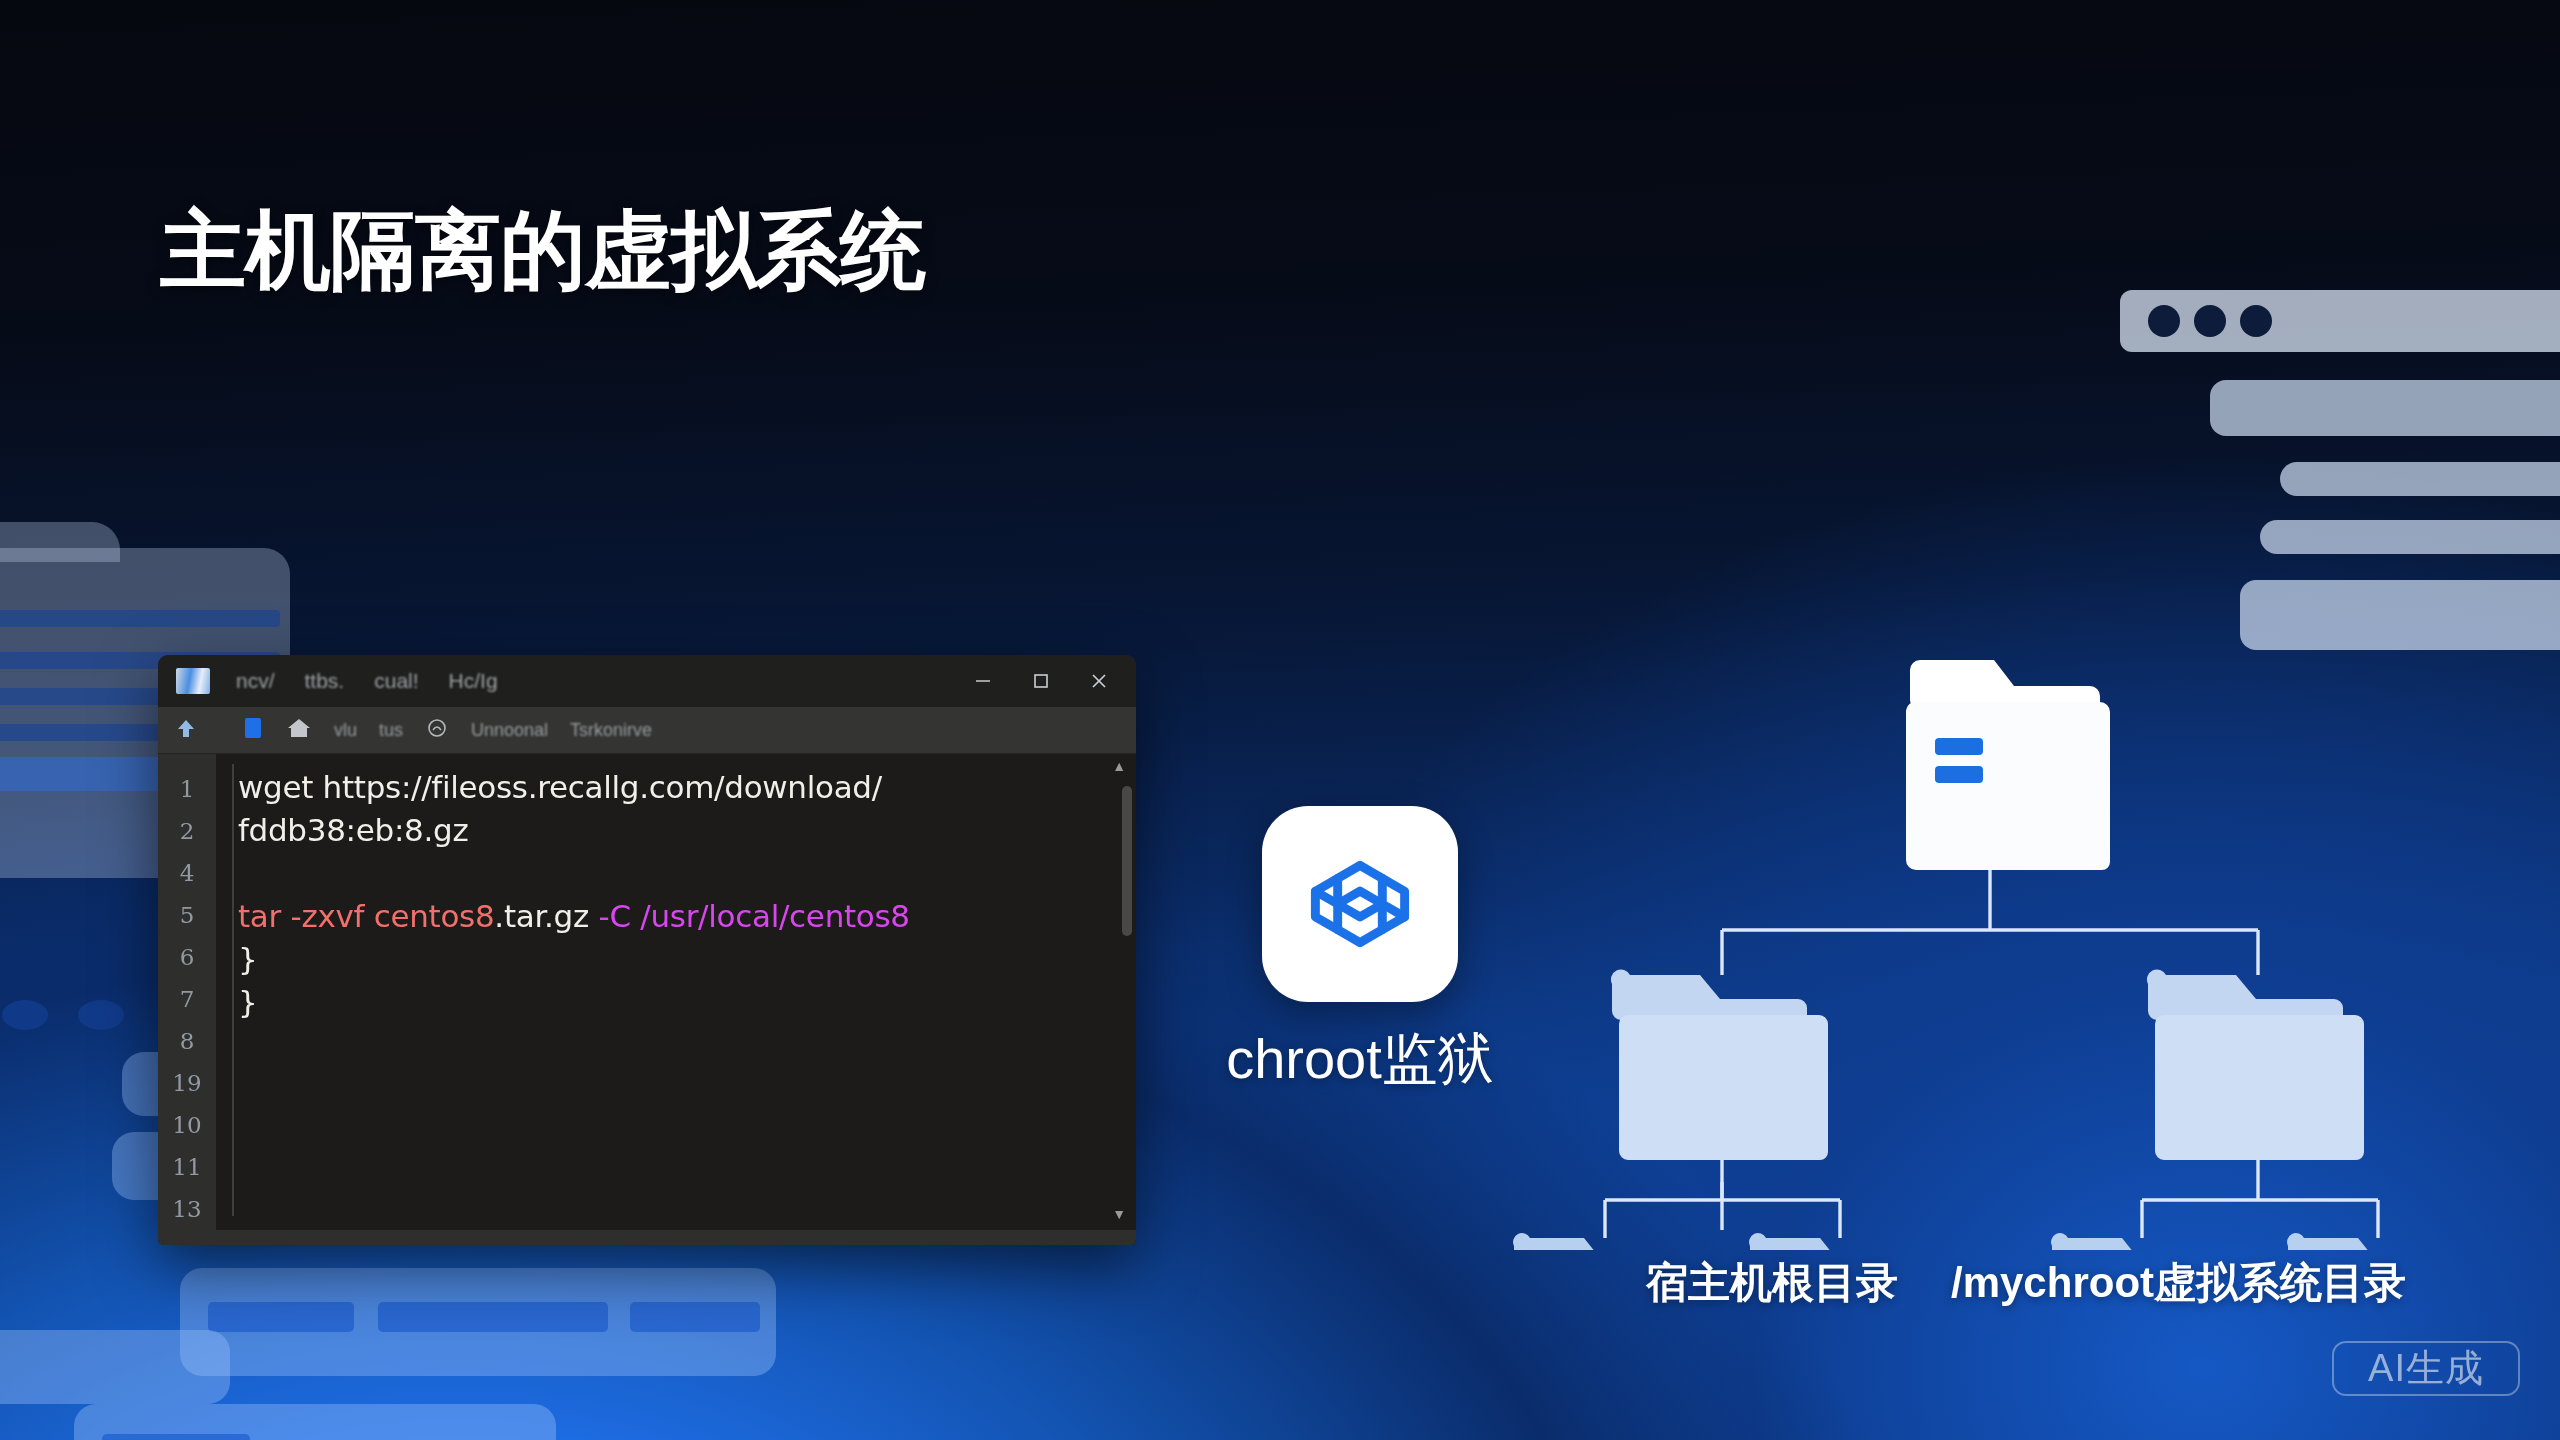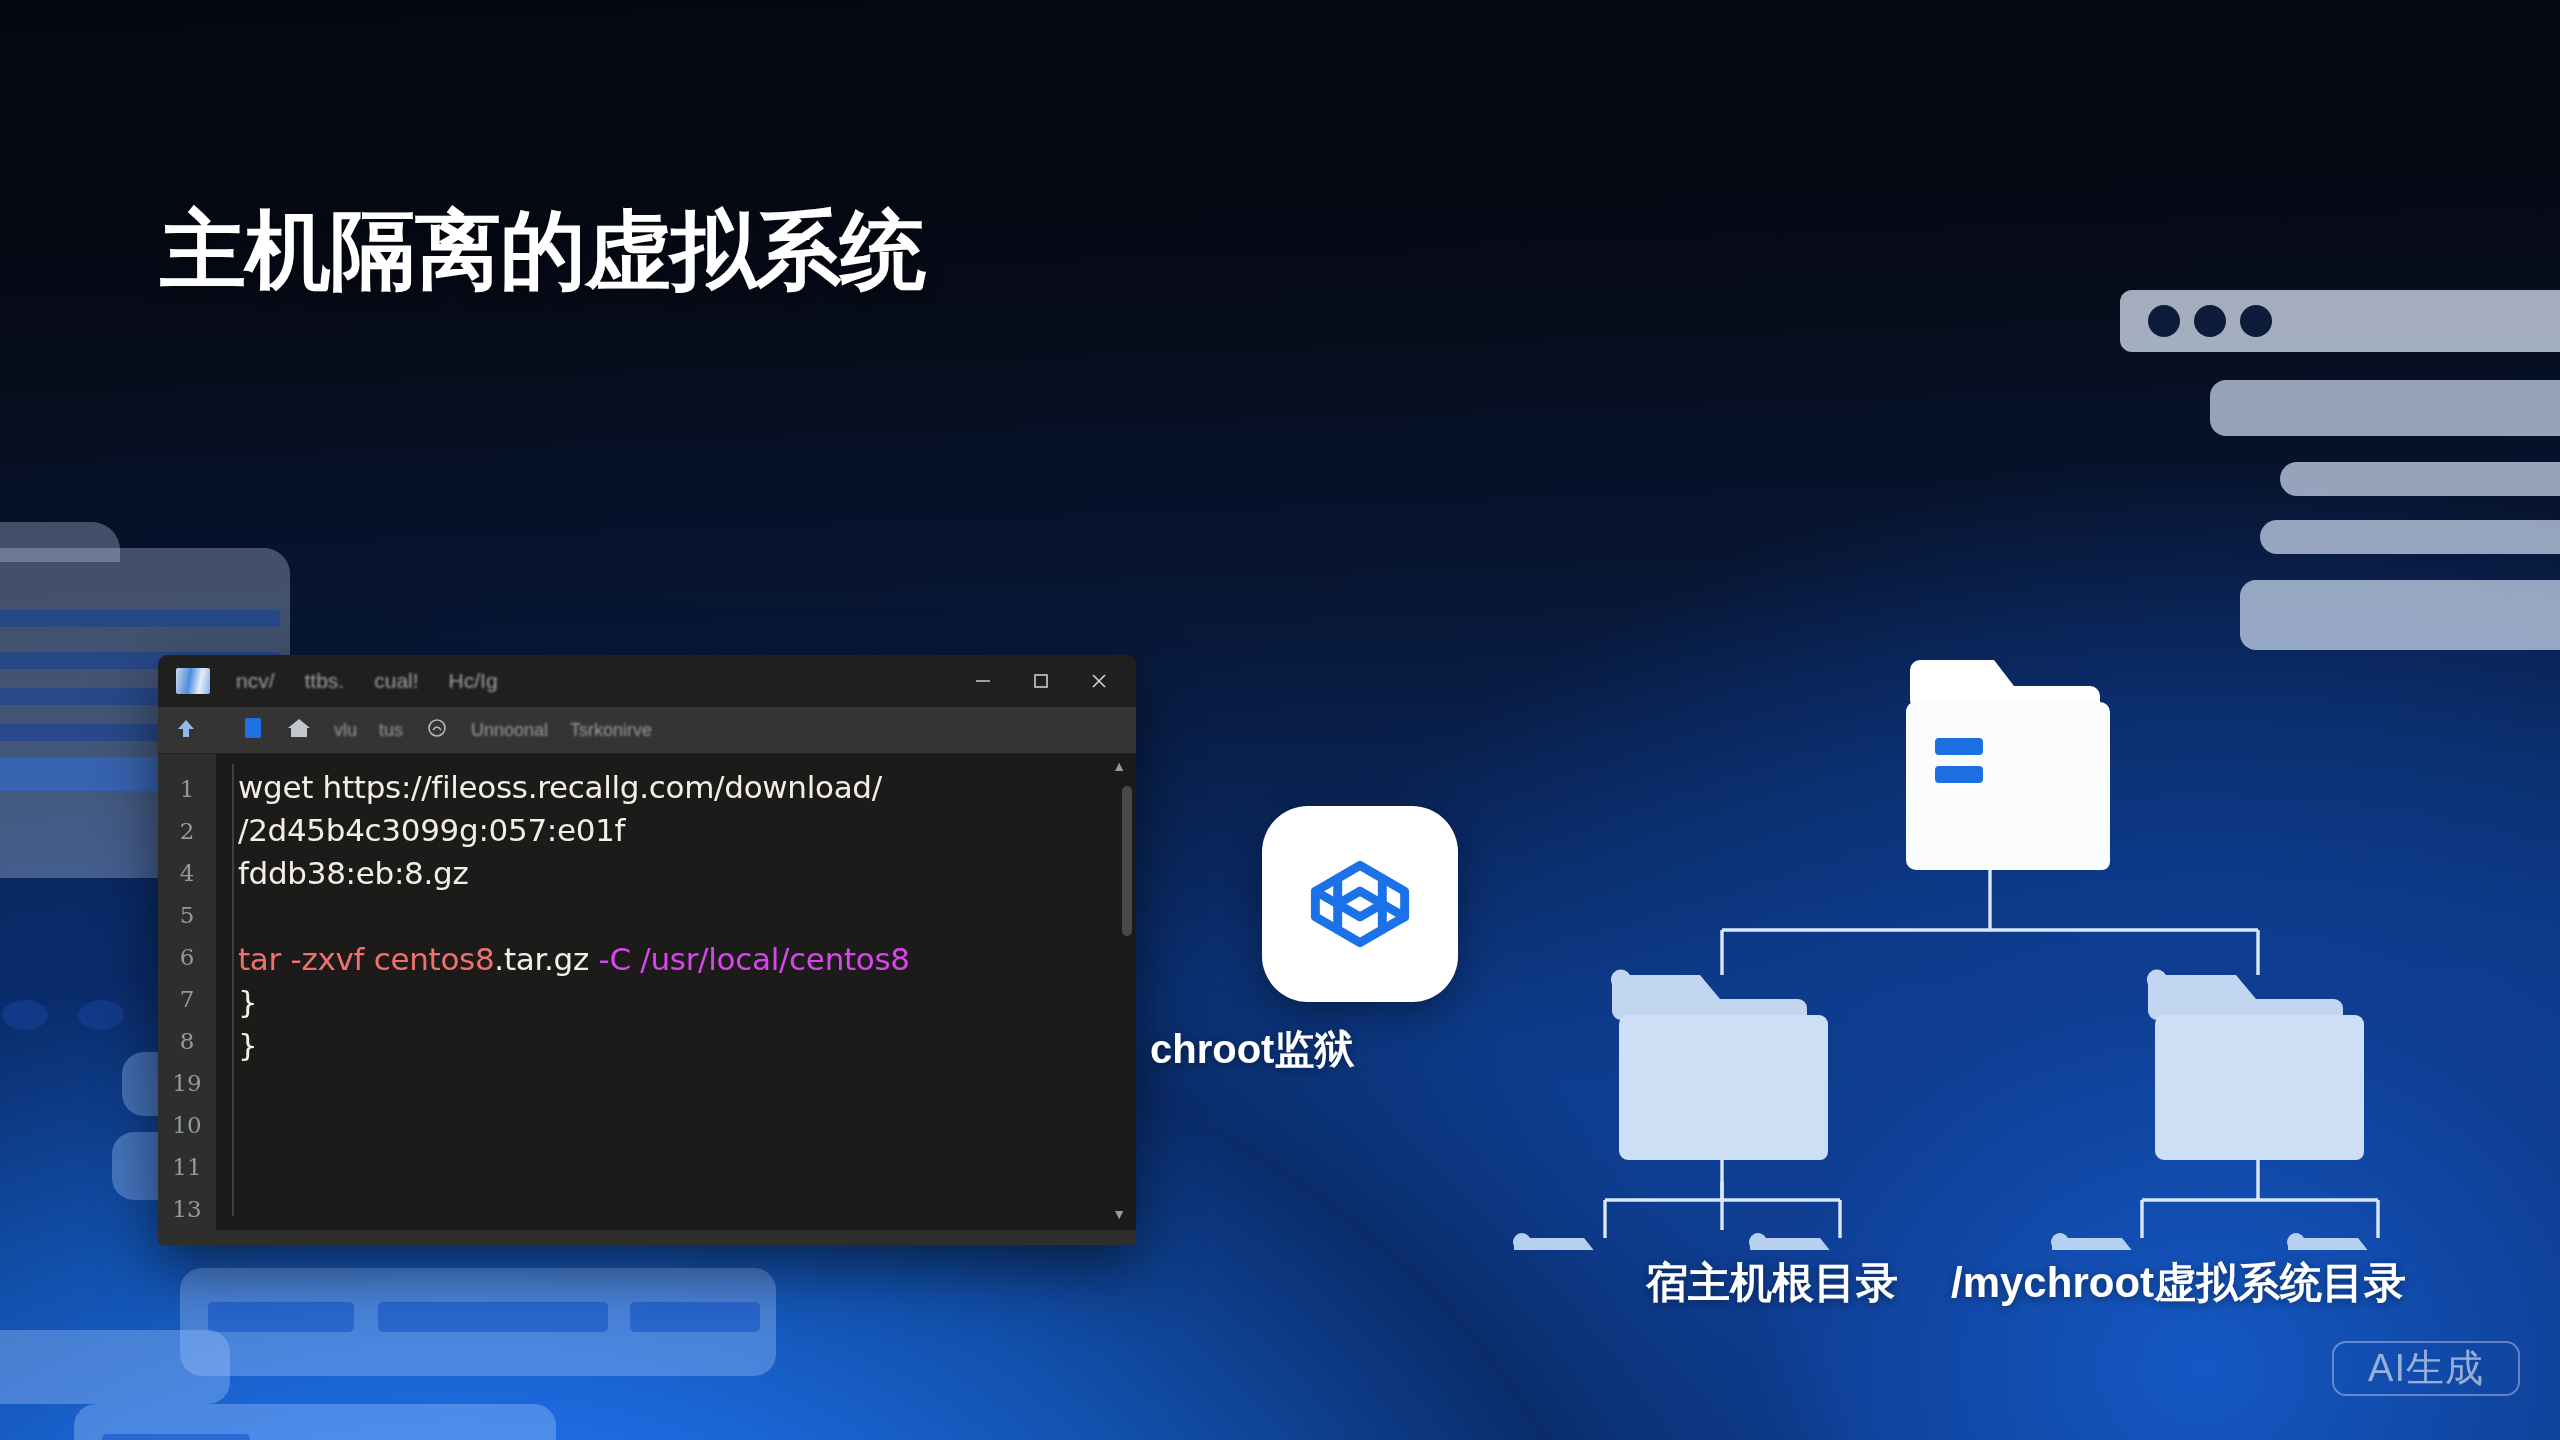--- a/index.html
+++ b/index.html
@@ -222,24 +222,24 @@
     width: 196px; height: 196px;
     background: #ffffff;
     border-radius: 46px;
     box-shadow: 0 12px 34px rgba(0,0,0,0.34);
     display: flex; align-items: center; justify-content: center;
   }
   #gpt-label {
     position: absolute;
     left: 1150px; top: 1022px;
     width: 420px;
-    text-align: left;
+    text-align: center;
     color: #ffffff;
-    font-size: 40px;
-    font-weight: 700;
+    font-size: 56px;
+    font-weight: 400;
     text-shadow: 0 2px 8px rgba(0,0,0,0.35);
   }
 
   
   #tree { position: absolute; left: 1490px; top: 630px; width: 1000px; height: 620px; }
   .tree-label {
     position: absolute;
     color: #ffffff;
     font-size: 42px;
     font-weight: 700;
@@ -375,21 +375,20 @@
           <div class="ln">19</div>
           <div class="ln">10</div>
           <div class="ln">11</div>
           <div class="ln">13</div>
           <div class="ln">13</div>
         </div>
       <div class="code-area">
         <div class="indent-guide"></div>
         <div id="code-lines">
             <div class="code-line"><span class="tok-white">wget https://fileoss.recallg.com/download/</span></div>
-            <div class="code-line"><span class="tok-white">/2d45b4c3099g:057:e01f</span></div>
             <div class="code-line"><span class="tok-white">fddb38:eb:8.gz</span></div>
             <div class="code-line">&nbsp;</div>
             <div class="code-line"><span class="tok-red">tar -zxvf </span><span class="tok-red">centos8</span><span class="tok-white">.tar.gz </span><span class="tok-green">-C /usr/local/centos8</span></div>
             <div class="code-line"><span class="tok-white">}</span></div>
             <div class="code-line"><span class="tok-white">}</span></div>
           </div>
       </div>
       <div class="term-scroll">
         <div class="scroll-arrow" style="top:-2px;">▲</div>
         <div class="thumb" style="top:26px;"></div>

